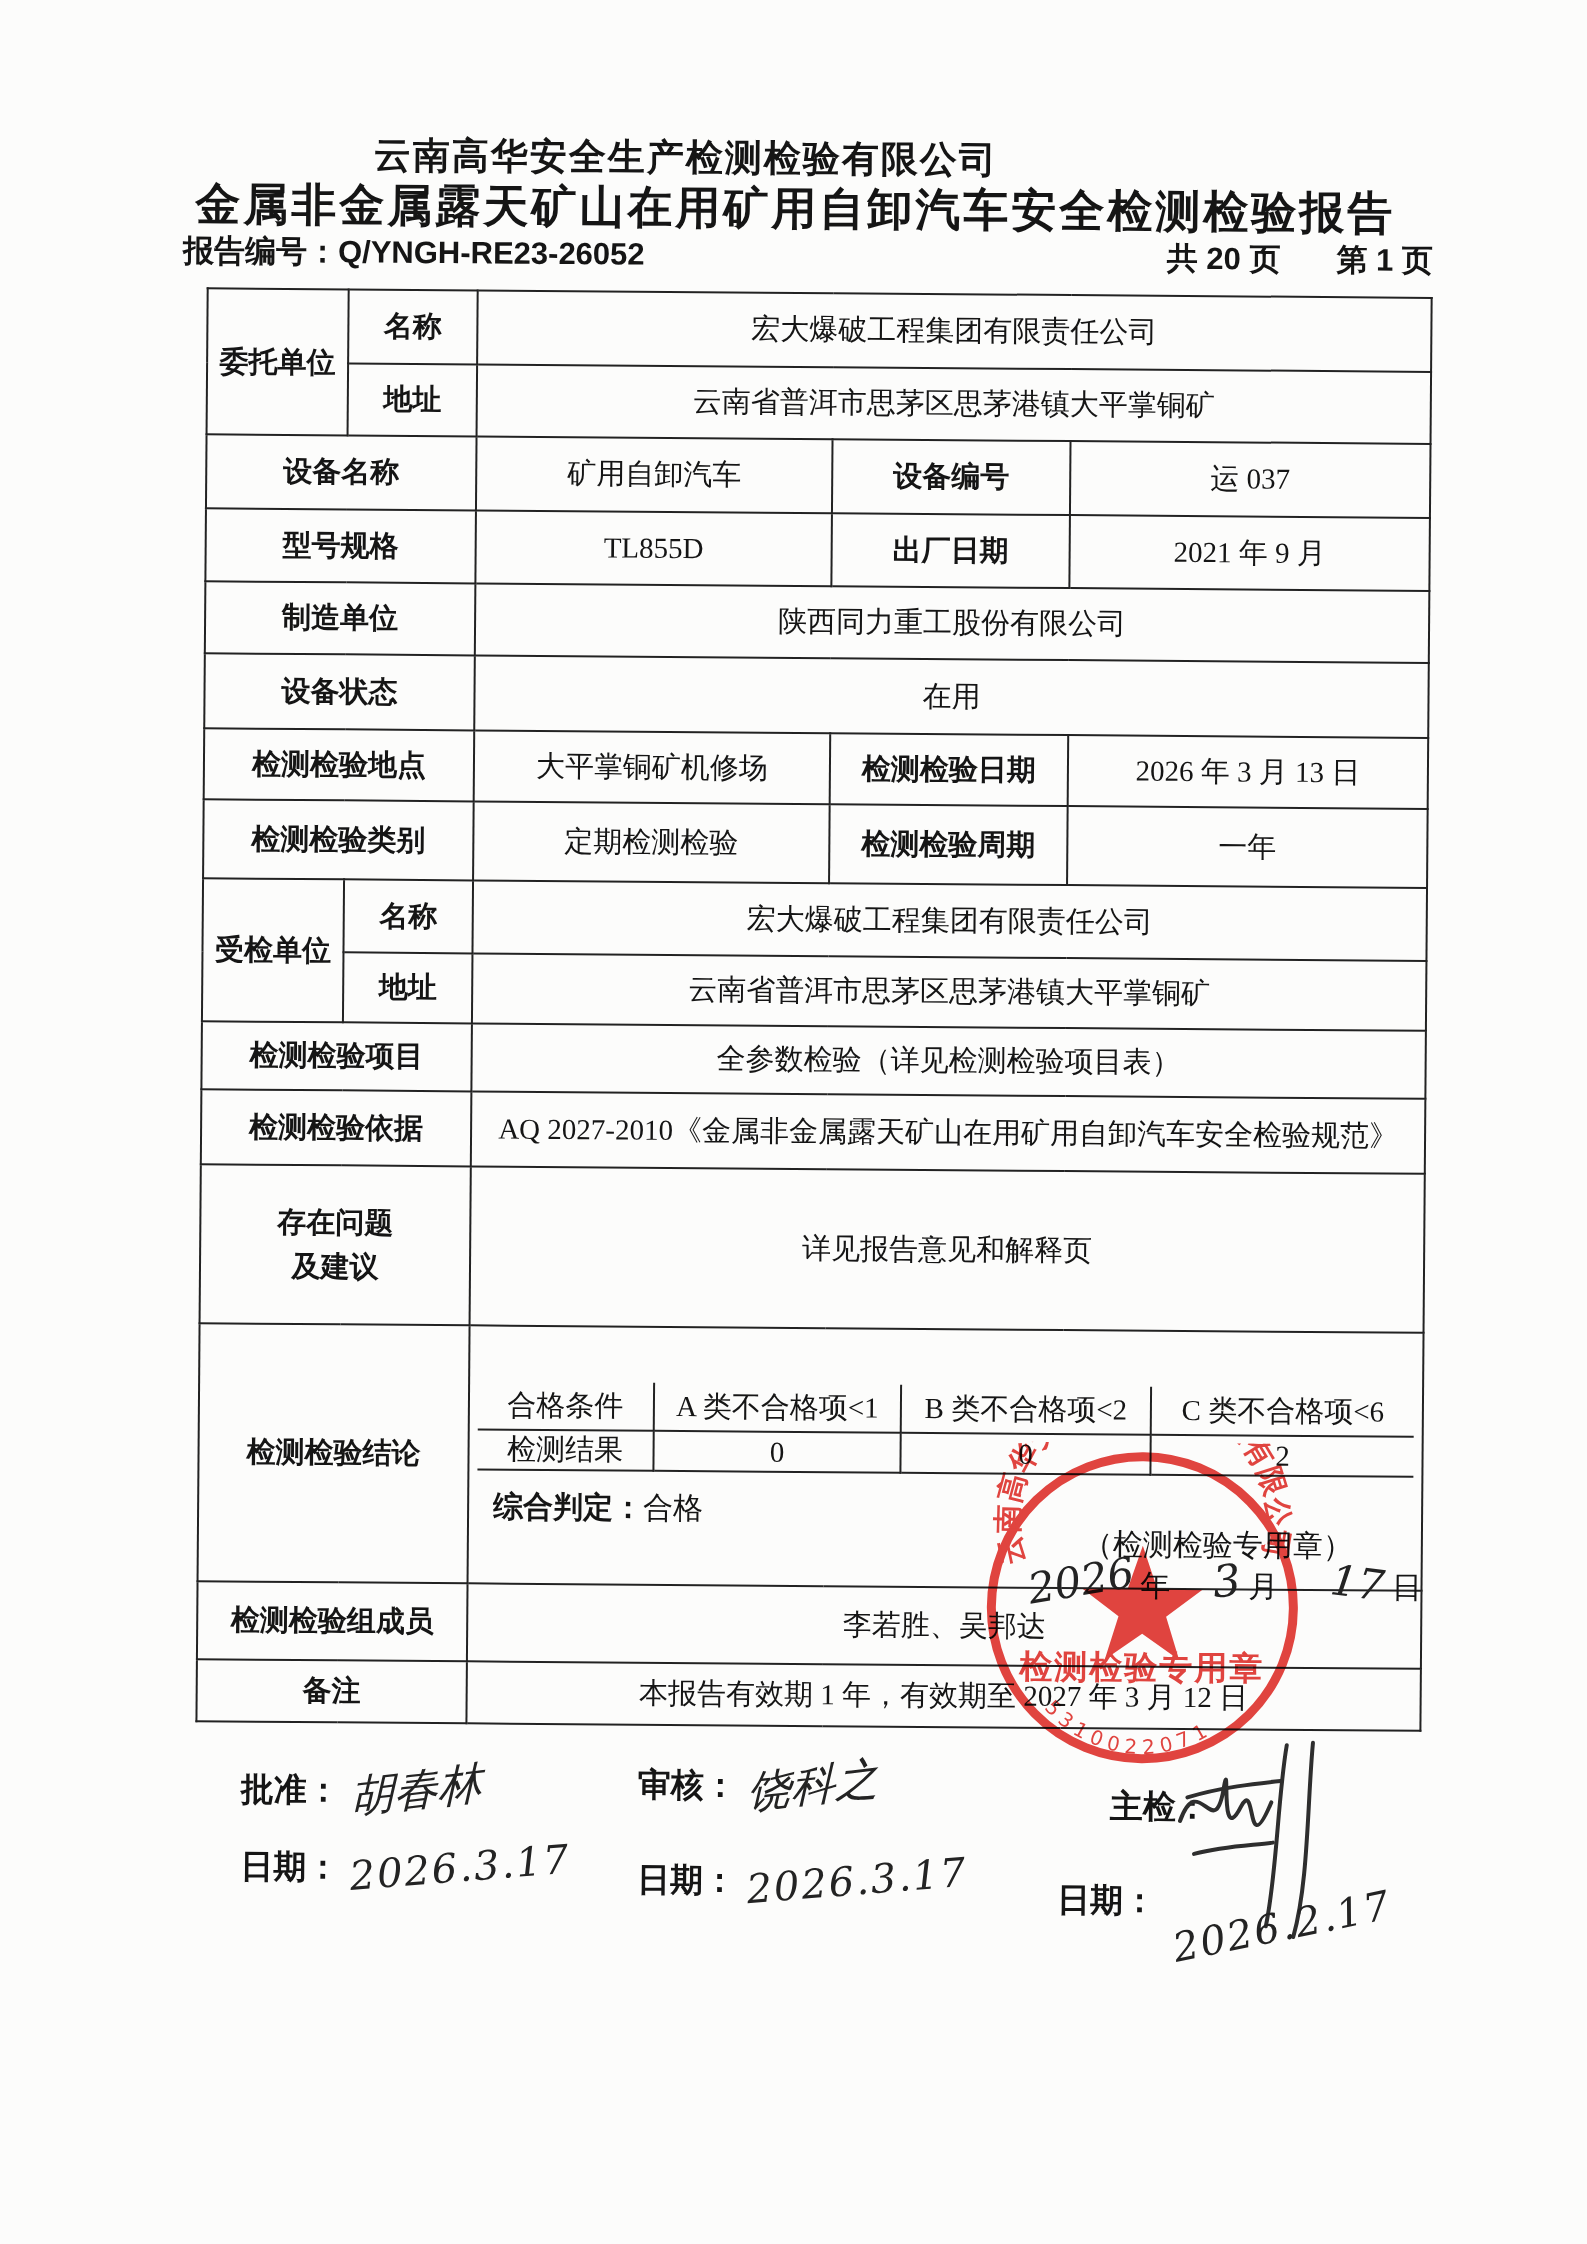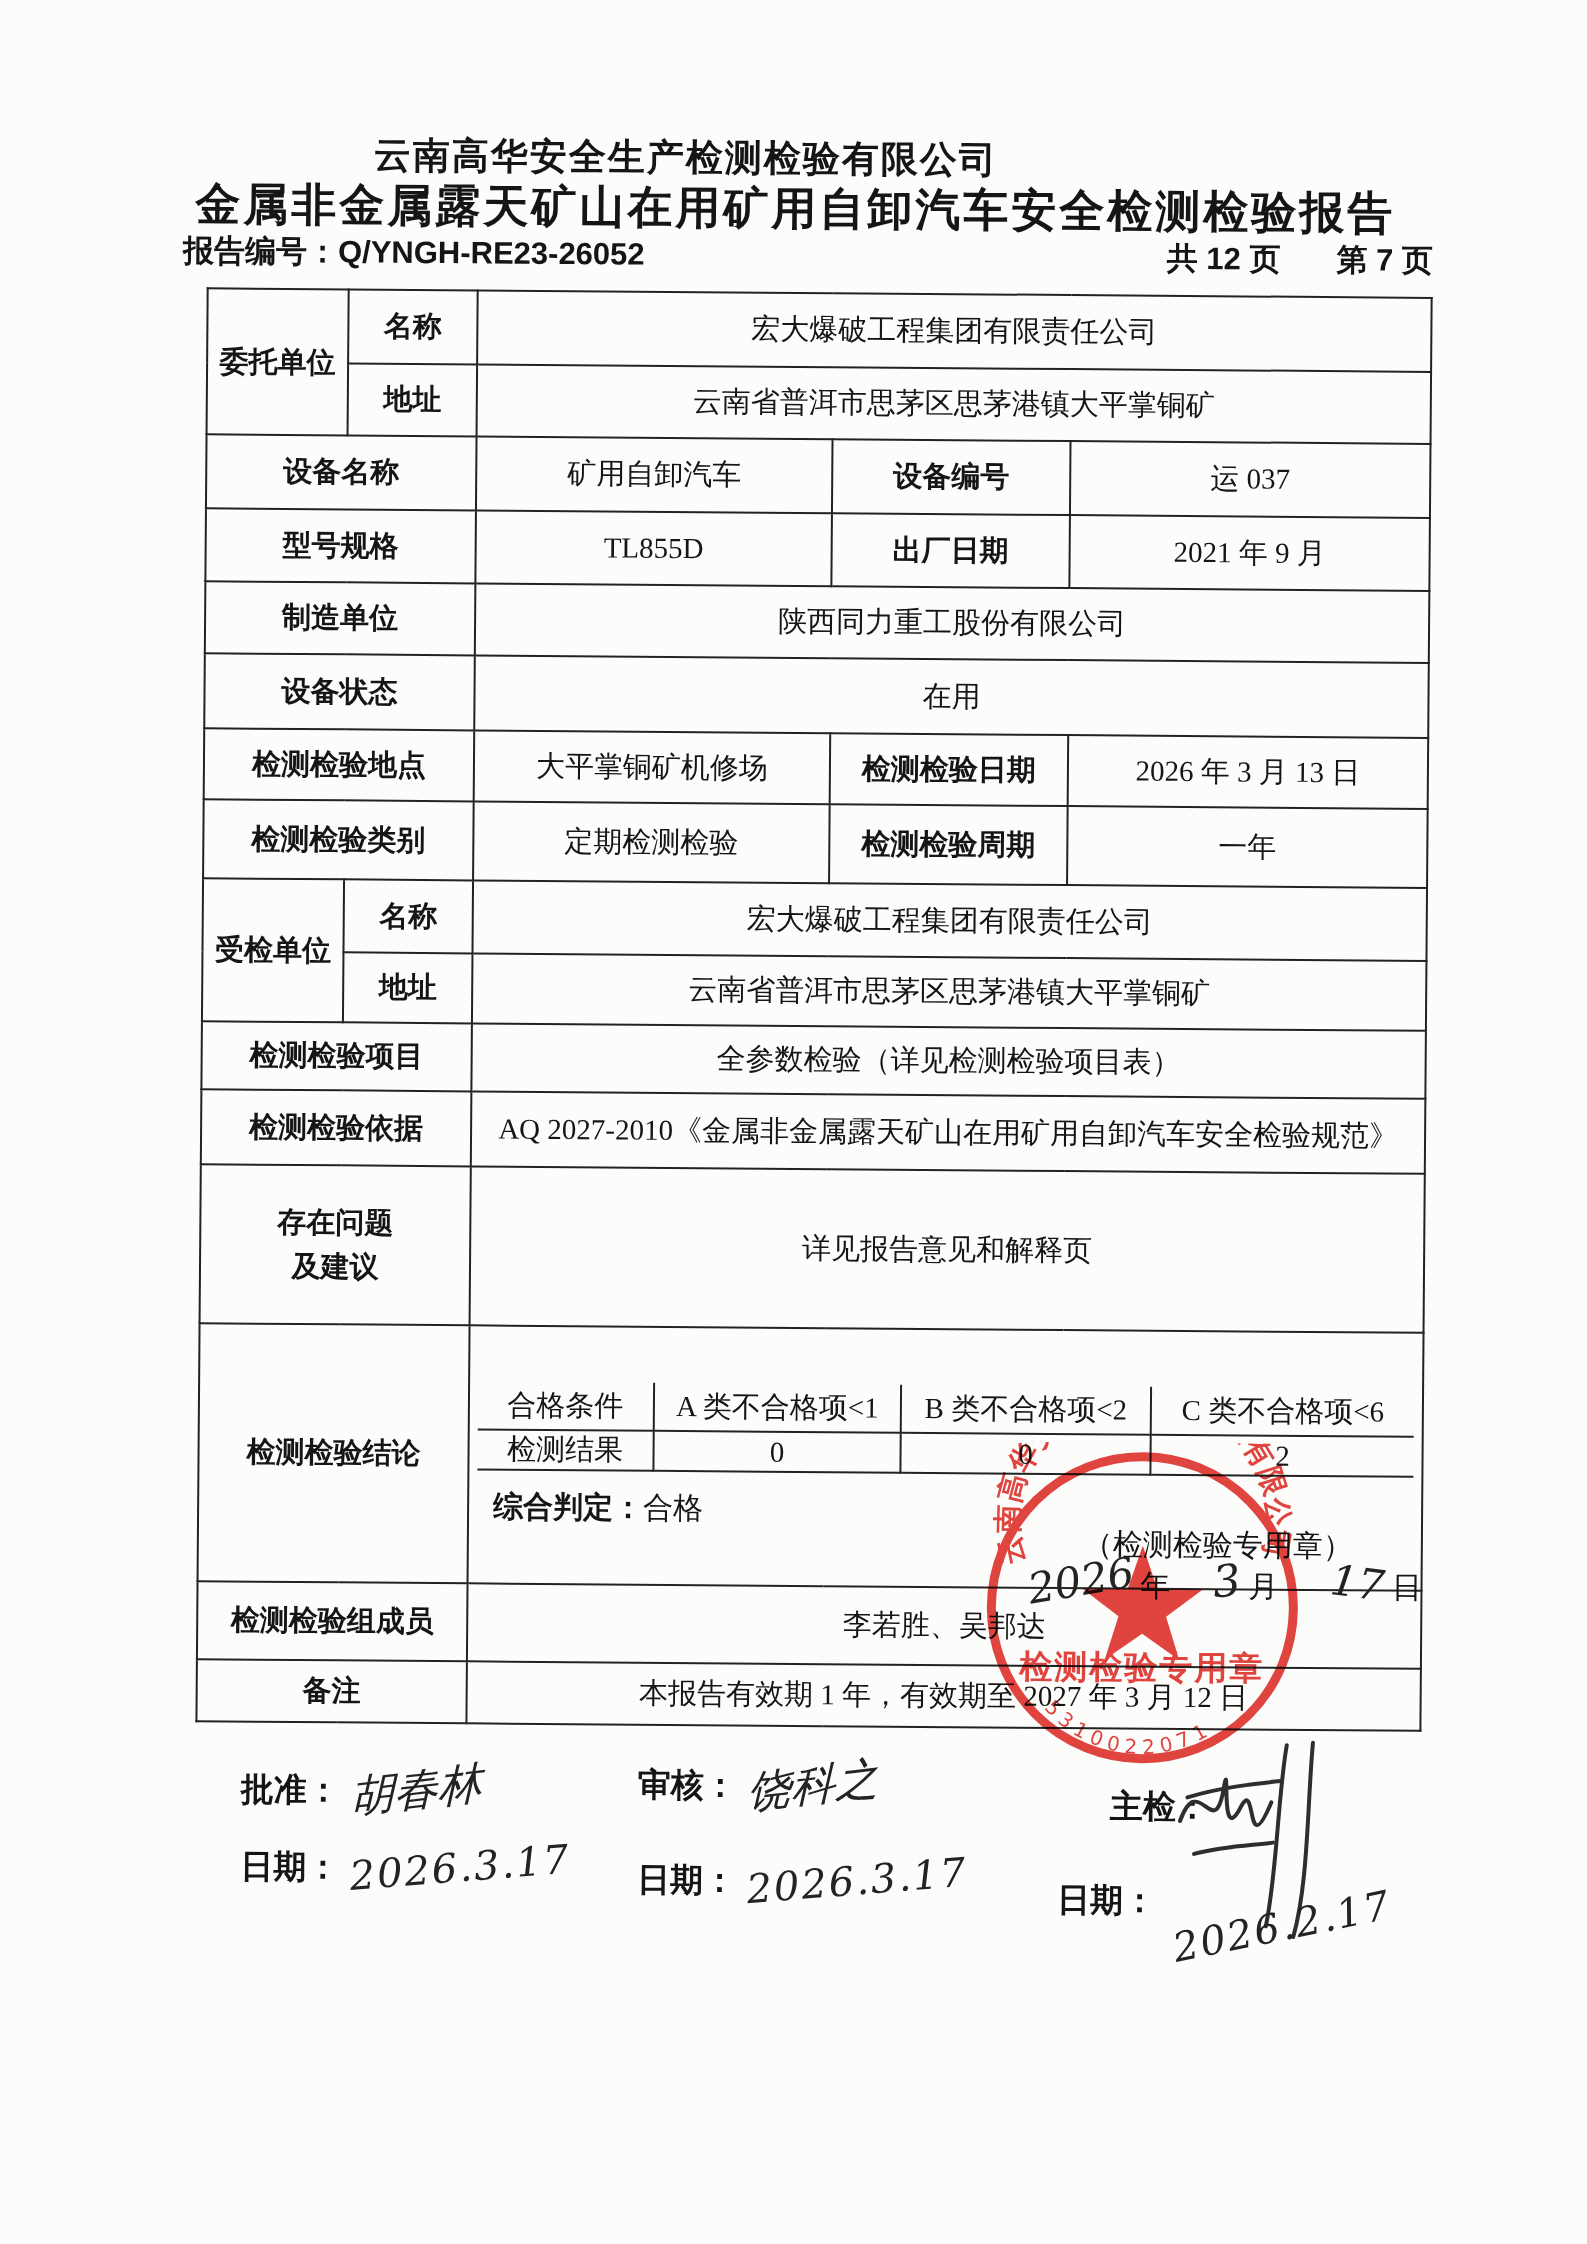--- a/index.html
+++ b/index.html
@@ -62,22 +62,22 @@
 <body>
 
 <div class="sheet">
 <div class="skew">
 
   <div class="company">云南高华安全生产检测检验有限公司</div>
   <div class="title">金属非金属露天矿山在用矿用自卸汽车安全检测检验报告</div>
   <div class="report-line">
     <span class="report-no">报告编号：Q/YNGH-RE23-26052</span>
     <span class="pages">
-      <span>共 12 页</span>
-      <span>第 7 页</span>
+      <span>共 20 页</span>
+      <span>第 1 页</span>
     </span>
   </div>
 
   <table class="main">
     <colgroup>
           <col style="width:141px">
           <col style="width:129px">
           <col style="width:356px">
           <col style="width:238px">
           <col style="width:360px">

